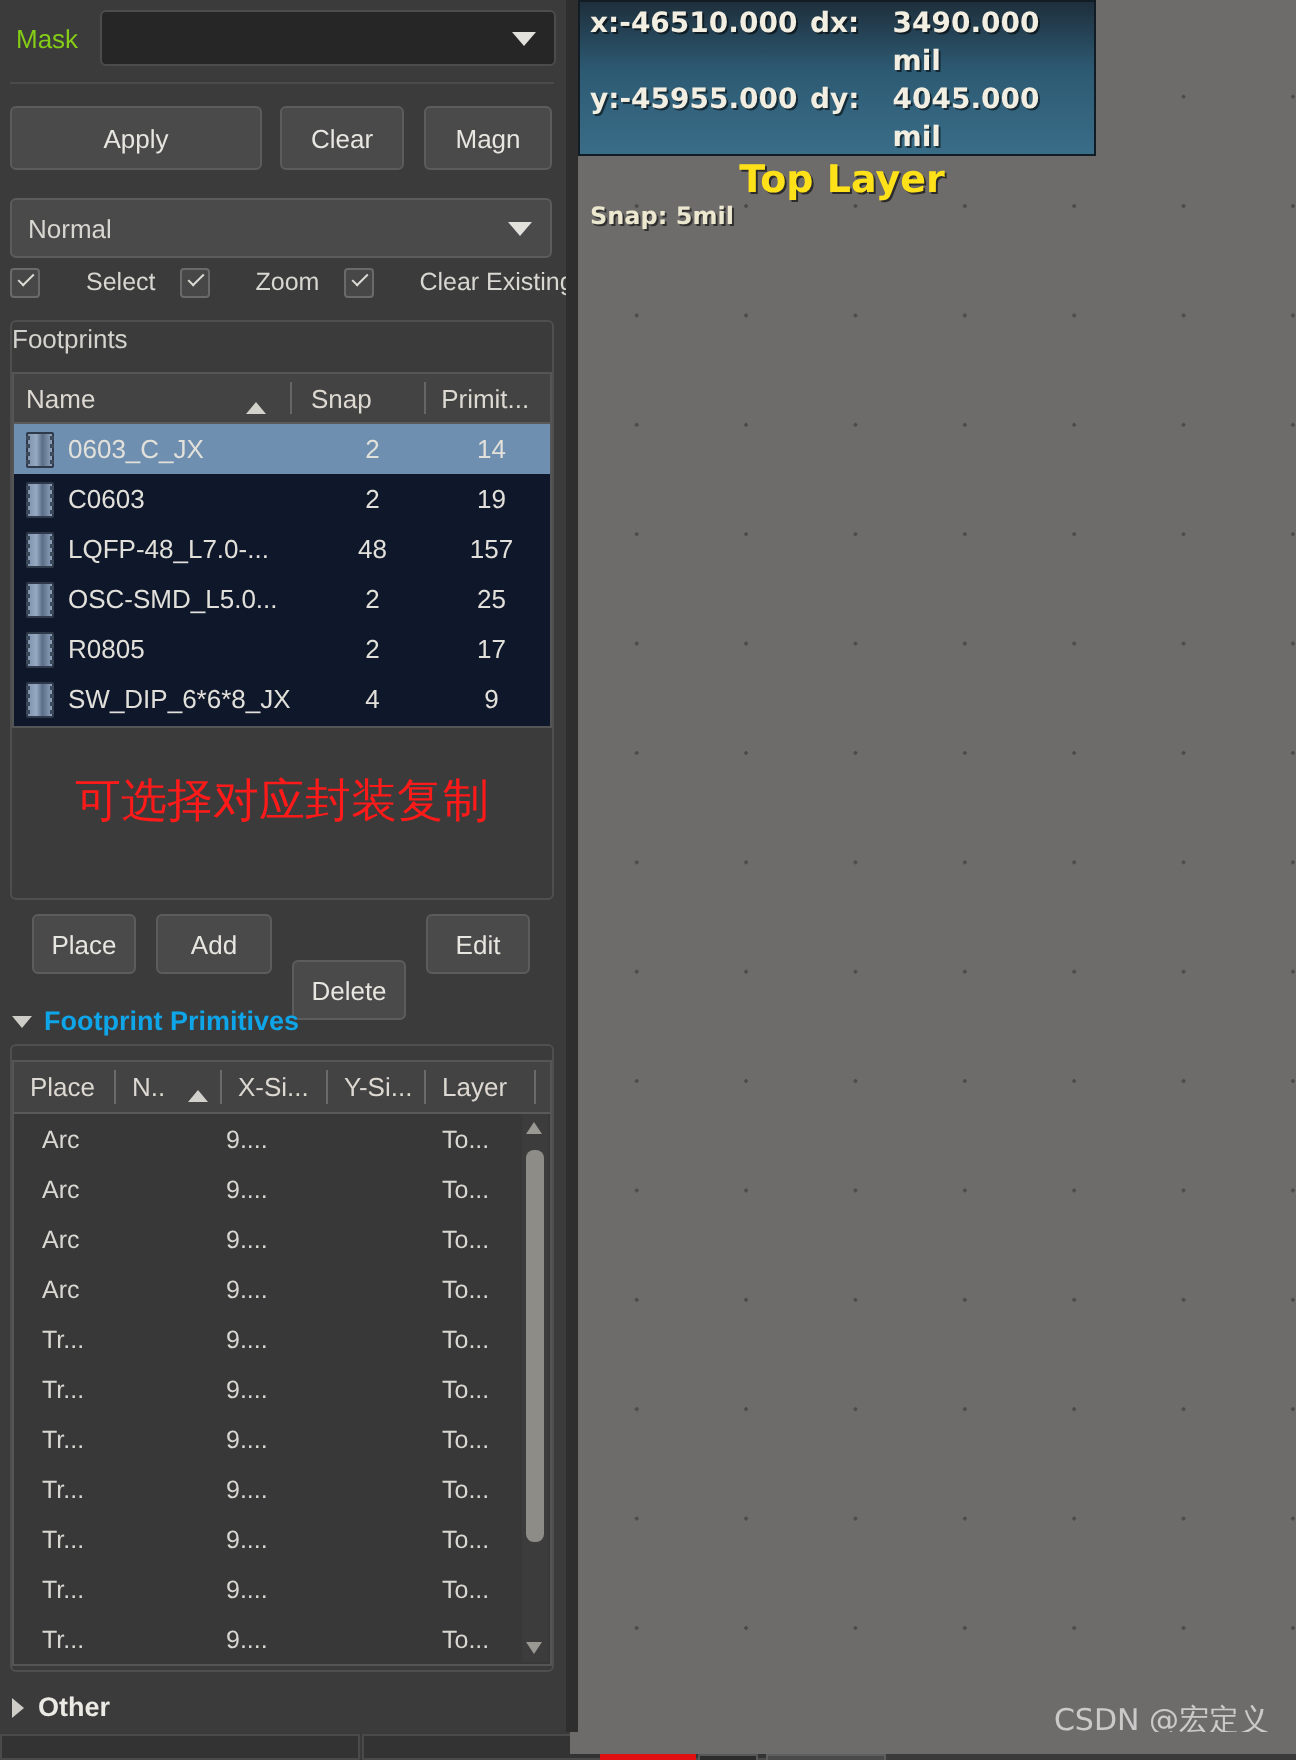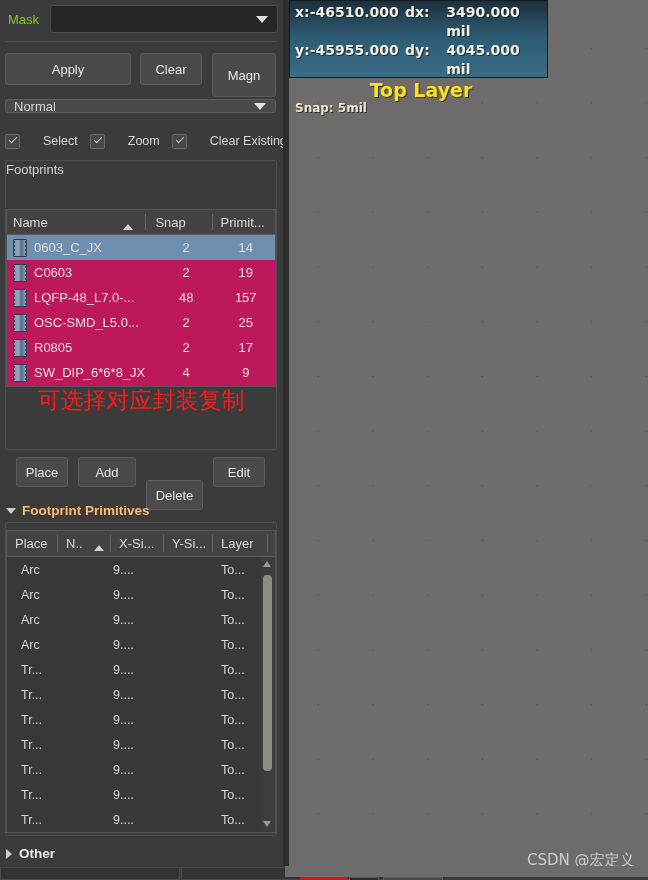--- a/index.html
+++ b/index.html
@@ -72,25 +72,25 @@
     border: 1px solid #5c5c5c;
     border-radius: 3px;
     color: #e8e6e0;
     font-size: 13px;
     display: flex; align-items: center; justify-content: center;
     box-sizing: border-box;
     cursor: default;
   }
   #btn-apply  { position: absolute; left: 5px;  top: 53px; width: 126px; height: 32px; }
   #btn-clear  { position: absolute; left: 140px; top: 53px; width: 62px; height: 32px; }
-  #btn-magn   { position: absolute; left: 212px; top: 53px; width: 64px; height: 44px; }
+  #btn-magn   { position: absolute; left: 212px; top: 53px; width: 64px; height: 32px; }
 
   #normal-combo {
     position: absolute; left: 5px; top: 99px;
-    width: 271px; height: 14px;
+    width: 271px; height: 30px;
     background: #4a4a4a; border: 1px solid #5c5c5c;
   }
 
   
   .chk-row {
     position: absolute; left: 5px; top: 131px;
     width: 276px; height: 20px;
     display: flex; align-items: center;
   }
   .chk-item { display: flex; align-items: center; margin-right: 12px; gap: 17px; }
@@ -123,25 +123,24 @@
     background: #3b3b3b;
     box-sizing: border-box;
   }
   #fp-group-title {
     position: absolute; left: 6px; top: 162px;
     color: #d5d3cd; font-size: 13px;
   }
   #fp-table {
     position: absolute; left: 6px; top: 186px;
     width: 270px; height: 178px;
-    background: #be185d;
+    background: #0f172a;
     border: 1px solid #555;
     box-sizing: border-box;
     overflow: hidden;
-    margin-top: 23px;
   }
   .fp-head {
     display: flex; height: 24px;
     background: #434343;
     border-bottom: 1px solid #5a5a5a;
     align-items: center;
     color: #ddd9d2; font-size: 13px;
   }
   .fp-head .c-name { width: 145px; padding-left: 6px; position: relative; }
   .fp-head .c-name .sortarrow {
@@ -191,21 +190,21 @@
   
   #btn-place  { position: absolute; left: 16px;  top: 457px; width: 52px; height: 30px; }
   #btn-add    { position: absolute; left: 78px;  top: 457px; width: 58px; height: 30px; }
   #btn-delete { position: absolute; left: 146px; top: 480px; width: 57px; height: 30px; }
   #btn-edit   { position: absolute; left: 213px; top: 457px; width: 52px; height: 30px; }
 
   
   #prim-header {
     position: absolute; left: 6px; top: 503px;
     display: flex; align-items: center;
-    color: #fdba74; font-size: 13.5px; font-weight: bold;
+    color: #0ea5e9; font-size: 13.5px; font-weight: bold;
   }
   .tri-down {
     width: 0; height: 0; margin-right: 6px;
     border-left: 5px solid transparent;
     border-right: 5px solid transparent;
     border-top: 6px solid #cfcdc7;
   }
   .tri-right {
     width: 0; height: 0; margin-right: 7px;
     border-top: 5px solid transparent;

